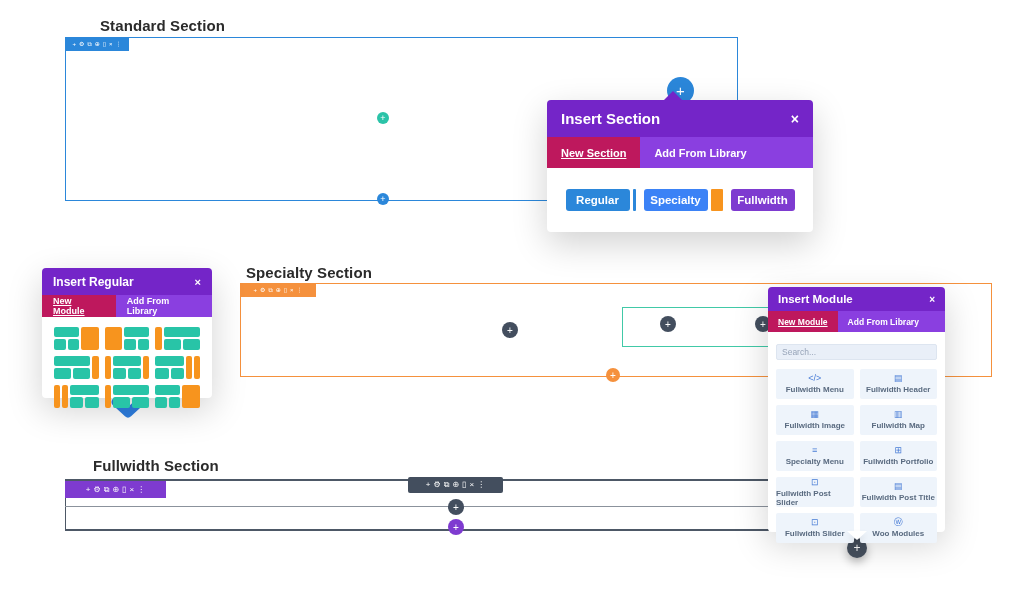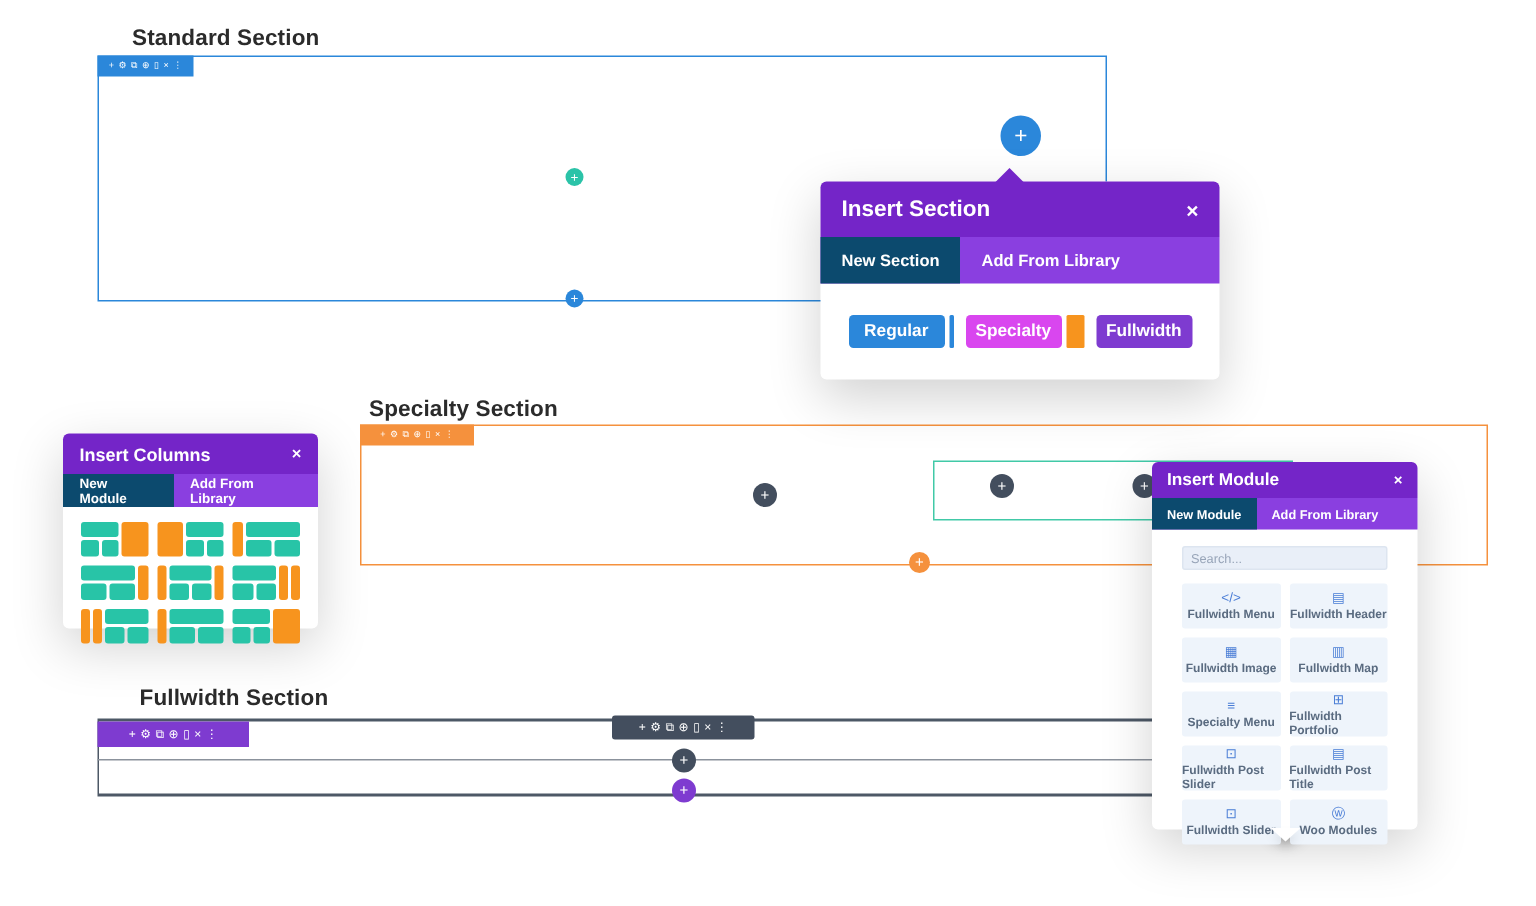--- a/index.html
+++ b/index.html
@@ -35,26 +35,26 @@
   .dot-blue-big{left:667px;top:77px;width:27px;height:27px;background:#2b87da;font-size:15px;z-index:25;}
   .dot-slate-1{left:502px;top:322px;width:16px;height:16px;background:#434e5e;font-size:10px;}
   .dot-slate-2{left:660px;top:316px;width:16px;height:16px;background:#434e5e;font-size:10px;}
   .dot-slate-3{left:755px;top:316px;width:16px;height:16px;background:#434e5e;font-size:10px;}
   .dot-orange{left:606px;top:368px;width:14px;height:14px;background:#f5913d;font-size:10px;}
   .dot-slate-fw{left:448px;top:499px;width:16px;height:16px;background:#434e5e;font-size:10px;}
   .dot-purple-fw{left:448px;top:519px;width:16px;height:16px;background:#7e3bd0;font-size:10px;}
   .dot-slate-big{left:847px;top:538px;width:20px;height:20px;background:#46505e;font-size:12px;z-index:25;box-shadow:0 4px 10px rgba(0,0,0,.3);}
 
   
-  .modal{background:#fff;border-radius:4px;box-shadow:0 12px 35px rgba(0,0,0,.18);z-index:30;margin-top:21px;}
+  .modal{background:#fff;border-radius:4px;box-shadow:0 12px 35px rgba(0,0,0,.18);z-index:30;}
   .m-head{display:flex;align-items:center;justify-content:space-between;background:#7425c8;color:#fff;border-radius:4px 4px 0 0;}
   .m-close{cursor:pointer;font-weight:700;}
   .m-tabs{display:flex;background:#8a3fe0;}
   .tab{display:flex;align-items:center;color:#fff;font-weight:700;cursor:pointer;}
-  .tab.active{background:#0c4a6e;}
+  .tab.active{background:#be185d;text-decoration:underline;}
 
   
   .mod-section{left:547px;top:100px;width:266px;height:132px;}
   .mod-section .m-head{height:37px;padding:0 14px;font-size:15px;font-weight:700;}
   .mod-section .m-close{font-size:14px;}
   .mod-section .m-tabs{height:31px;}
   .mod-section .tab{font-size:11px;padding:0 14px;}
   .mod-section .m-arrow{position:absolute;left:116px;top:-9px;width:0;height:0;
     border-left:10px solid transparent;border-right:10px solid transparent;border-bottom:10px solid #7425c8;}
   .is-body{display:flex;align-items:center;justify-content:center;height:64px;}
@@ -76,39 +76,39 @@
   .lay-subrow{display:flex;gap:2px;flex:1;}
   .lay-sub{background:#28c4a7;border-radius:2px;flex:1;}
   .chev{z-index:29;}
 
   
   .mod-module{left:768px;top:287px;width:177px;height:245px;}
   .mod-module .m-head{height:24px;padding:0 10px;font-size:11.5px;font-weight:700;}
   .mod-module .m-close{font-size:10px;}
   .mod-module .m-tabs{height:21px;}
   .mod-module .tab{font-size:8.5px;padding:0 10px;}
-  .im-body{padding:9px 20px;}
+  .im-body{padding:9px 8px;}
   .im-search{width:100%;box-sizing:border-box;height:16px;background:#e9eff8;border:1px solid #dde5f0;border-radius:2px;
     font-size:8.5px;color:#5a6b80;padding:0 5px;font-family:inherit;outline:none;}
   .im-search::placeholder{color:#97a4b8;}
   .im-grid{display:grid;grid-template-columns:1fr 1fr;gap:6px;margin-top:9px;}
   .im-tile{background:#eef4fb;border-radius:2px;height:30px;display:flex;flex-direction:column;align-items:center;
     justify-content:center;gap:2px;cursor:pointer;}
   .im-ico{font-size:9px;color:#4a7dd6;line-height:1;}
   .im-lbl{font-size:8px;color:#5a6b80;font-weight:600;}
   .m-caret{position:absolute;left:79px;bottom:-8px;width:0;height:0;z-index:31;
     border-left:10px solid transparent;border-right:10px solid transparent;border-top:9px solid #fff;
     filter:drop-shadow(0 4px 3px rgba(0,0,0,.08));}
 </style>
 </head>
 <body>
 
 <div class="stage">
 
-  <div class="abs section-label" style="left:88px;top:17px;">Standard Section</div>
+  <div class="abs section-label" style="left:100px;top:17px;">Standard Section</div>
   <div class="abs box-standard"></div>
   <div class="abs toolbar tb-blue">
       <span class="tb-icon">+</span>
       <span class="tb-icon">⚙</span>
       <span class="tb-icon">⧉</span>
       <span class="tb-icon">⊕</span>
       <span class="tb-icon">▯</span>
       <span class="tb-icon">×</span>
       <span class="tb-icon">⋮</span>
     </div>
@@ -122,21 +122,21 @@
       <span>Insert Section</span>
       <span class="m-close">×</span>
     </div>
     <div class="m-tabs">
         <div class="tab active">New Section</div>
         <div class="tab">Add From Library</div>
       </div>
     <div class="is-body">
         <button class="is-btn" style="background: rgb(43, 135, 218); margin-left: 0px;">Regular</button>
         <div class="is-sep" style="background: rgb(43, 135, 218); width: 3px; margin-left: 3px;"></div>
-        <button class="is-btn" style="background: #d946ef; margin-left: 8px;">Specialty</button>
+        <button class="is-btn" style="background: #3b82f6; margin-left: 8px;">Specialty</button>
         <div class="is-sep" style="background: rgb(247, 148, 30); width: 12px; margin-left: 3px;"></div>
         <button class="is-btn" style="background: rgb(126, 59, 208); margin-left: 8px;">Fullwidth</button>
       </div>
   </div>
 
   <div class="abs section-label" style="left:246px;top:264px;">Specialty Section</div>
   <div class="abs box-specialty"></div>
   <div class="abs toolbar tb-orange">
       <span class="tb-icon">+</span>
       <span class="tb-icon">⚙</span>
@@ -147,21 +147,21 @@
       <span class="tb-icon">⋮</span>
     </div>
   <div class="abs row-teal"></div>
   <div class="abs dot dot-slate-1">+</div>
   <div class="abs dot dot-slate-2">+</div>
   <div class="abs dot dot-slate-3">+</div>
   <div class="abs dot dot-orange">+</div>
 
   <div class="abs modal mod-columns">
     <div class="m-head">
-      <span>Insert Columns</span>
+      <span>Insert Regular</span>
       <span class="m-close">×</span>
     </div>
     <div class="m-tabs">
         <div class="tab active">New Module</div>
         <div class="tab">Add From Library</div>
       </div>
     <div class="ic-grid">
         <div class="layout-icon">
           <div class="lay-col" style="flex: 2 1 0%;">
             <div class="lay-top"></div>

